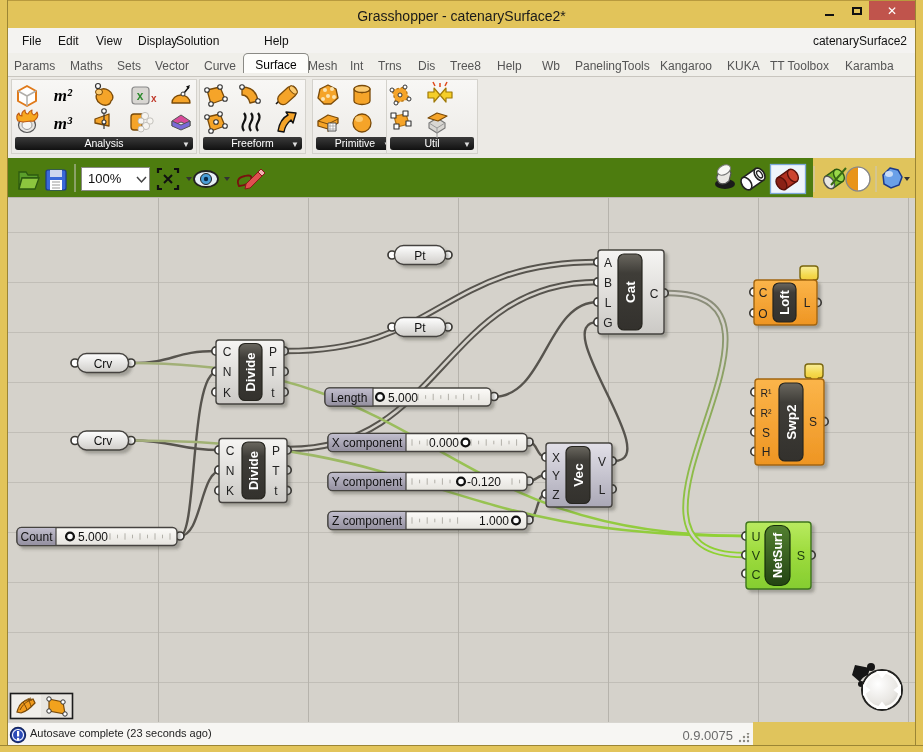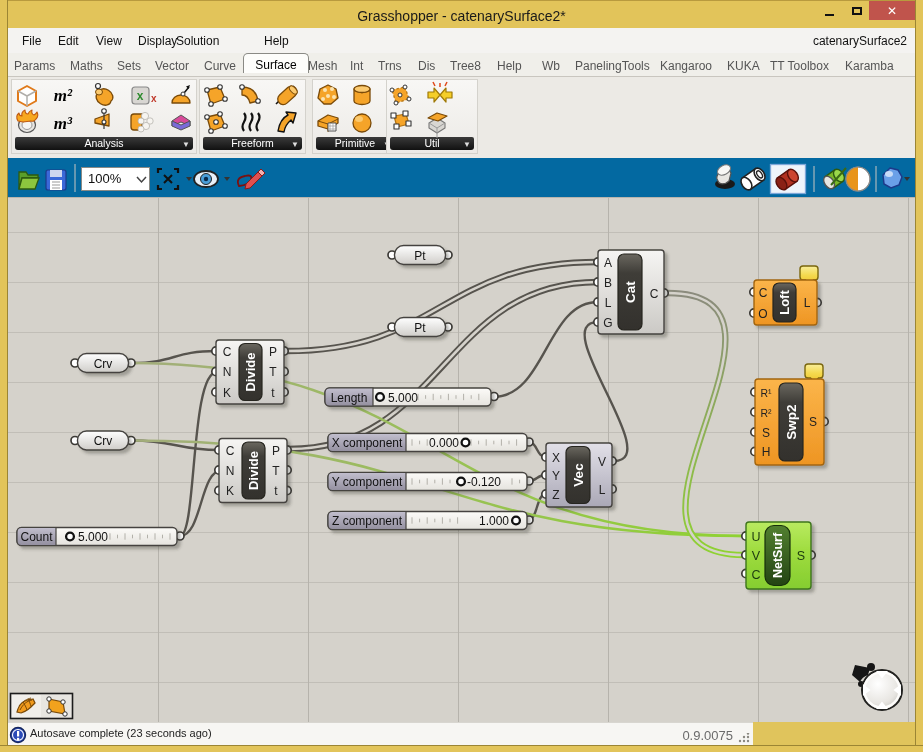--- a/index.html
+++ b/index.html
@@ -12,21 +12,21 @@
 #frameB{left:0;bottom:0;width:923px;height:7px;background:#e2c45a;border-top:1px solid #9b8534}
 #menubar{left:8px;top:28px;width:907px;height:25px;background:#f4f3f1;font-size:12px;color:#111}
 .menu{position:absolute;top:6px}
 #tabbar{left:8px;top:53px;width:907px;height:24px;background:#f0efea;font-size:12px;color:#555;border-bottom:1px solid #c9c6bf}
 .tab{position:absolute;top:6px}
 #seltab{left:235px;top:0px;width:66px;height:20px;background:#fdfdfb;border:1px solid #8a8a85;border-bottom:none;border-radius:5px 5px 0 0;color:#000;text-align:center;padding-top:4px;font-size:12px}
 #ribbon{left:8px;top:77px;width:907px;height:81px;background:#eceae5}
 .group{position:absolute;top:2px;background:linear-gradient(#f8f7f5,#eceae6);border:1px solid #d4d2cc;border-radius:0;height:75px}
 .gcap{position:absolute;left:3px;right:3px;bottom:3px;height:13px;background:linear-gradient(#3a3a3a,#111);border-radius:2px 2px 3px 3px;color:#fff;font-size:10.5px;text-align:center;line-height:13px}
 .gcap .arr{position:absolute;right:3px;top:1px;font-size:8px;color:#ddd}
-#toolbar2{left:8px;top:158px;width:907px;height:40px;background:#0369a1;border-bottom:1px solid #b8b5ae}
+#toolbar2{left:8px;top:158px;width:805px;height:40px;background:#4d7c0f;border-bottom:1px solid #b8b5ae}
 #statusbar{left:8px;top:722px;width:745px;height:23px;background:#f7f6f3;border-top:1px solid #d8d6d0;font-size:11px;color:#222}
 </style></head>
 <body>
 <div id="titlebar" class="abs">
     <div id="title" class="abs">Grasshopper - catenarySurface2*</div>
 <div class="abs" style="left:825px;top:13px;width:9px;height:2px;background:#111"></div>
 <div class="abs" style="left:852px;top:6px;width:10px;height:8px;border:2px solid #111"></div>
 <div class="abs" style="left:869px;top:0;width:46px;height:19px;background:#c0544c;color:#fff;text-align:center;font-size:12px;padding-top:3px">✕</div>
 </div>
 <div id="menubar" class="abs">

